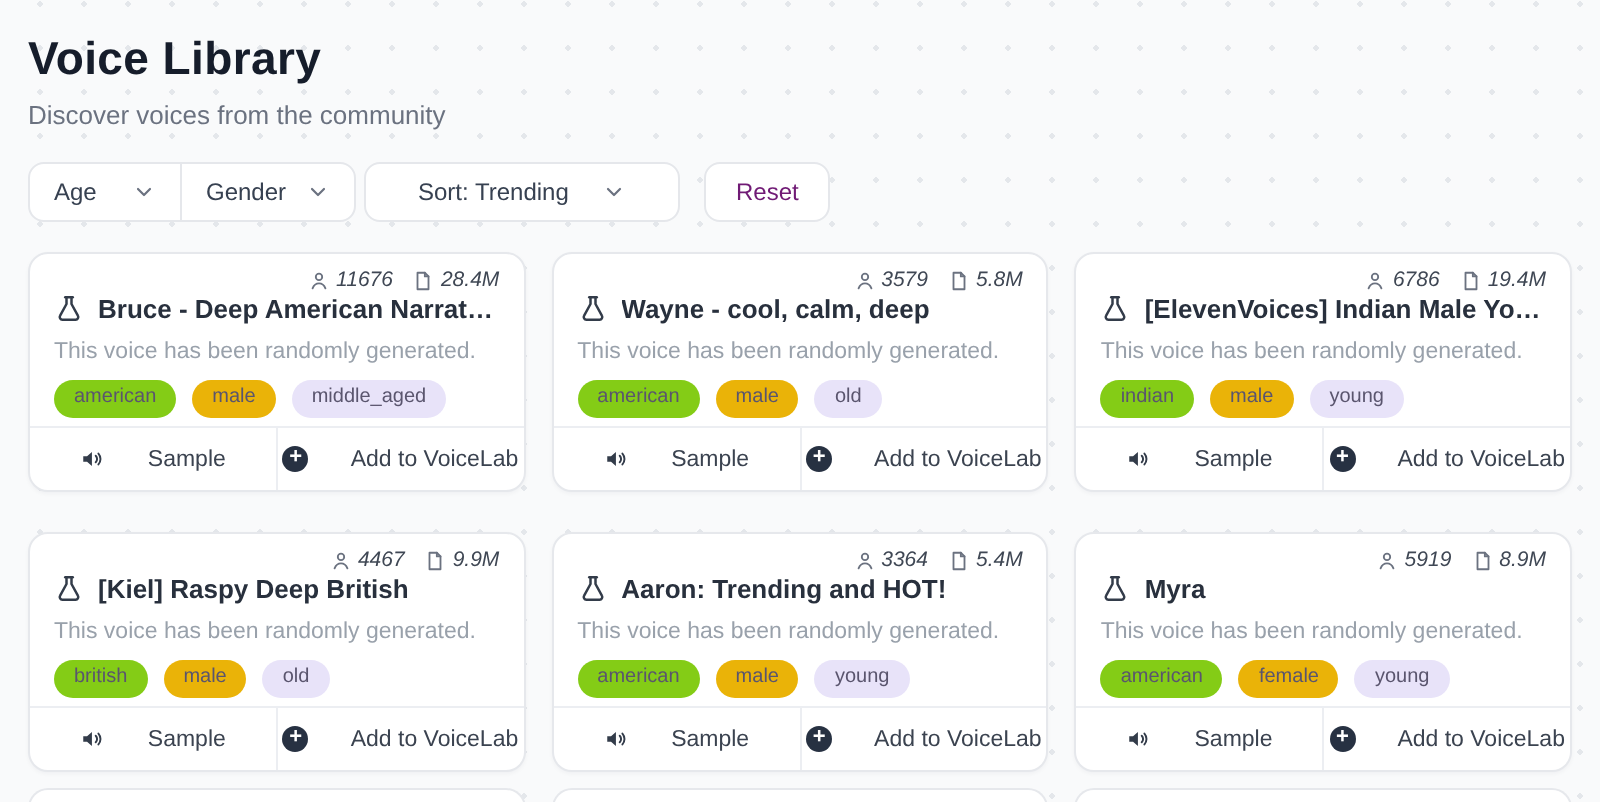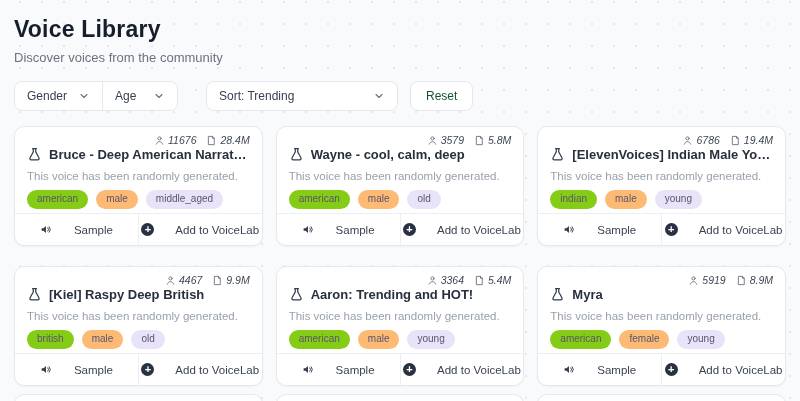--- a/index.html
+++ b/index.html
@@ -18,41 +18,41 @@
   h1 { font-size:23px; line-height:26px; font-weight:800; color:#161d2b; letter-spacing:.2px; }
   .subtitle { margin-top:8px; font-size:13px; line-height:15px; color:#6b7280; }
 
   .filters { display:flex; align-items:center; margin-top:16px; }
   .seg-group { display:flex; background:#fff; border:1px solid #e5e7eb; border-radius:8px; height:30px; overflow:hidden; }
   .seg { display:flex; align-items:center; justify-content:space-between; padding:0 12px; font-size:12px; color:#374151; cursor:pointer; }
   .seg + .seg { border-left:1px solid #e5e7eb; }
   .seg-gender { width:87px; }
   .seg-age { width:75px; }
   .seg-accent { width:92px; }
-  .sortbox { margin-left:28px; width:192px; height:30px; display:flex; align-items:center; justify-content:space-between;
-             padding:0 12px; background:#fff; border:1px solid #e5e7eb; border-radius:8px; font-size:12px; color:#374151; cursor:pointer; }
+  .sortbox { margin-left:4px; width:158px; height:30px; display:flex; align-items:center; justify-content:space-between;
+             padding:0 26px; background:#fff; border:1px solid #e5e7eb; border-radius:8px; font-size:12px; color:#374151; cursor:pointer; }
   .resetbtn { margin-left:12px; height:30px; padding:0 15px; background:#fff; border:1px solid #e5e7eb; border-radius:8px;
-              font-size:12px; color:#14532d; font-family:inherit; cursor:pointer; }
+              font-size:12px; color:#701a75; font-family:inherit; cursor:pointer; }
   .chev { width:12px; height:12px; color:#6b7280; flex:none; }
 
   .grid { display:grid; grid-template-columns:repeat(3,1fr); column-gap:13px; row-gap:20px; margin-top:15px; }
   .card { background:#fff; border:1px solid #e6e8ec; border-radius:10px; height:120px; display:flex; flex-direction:column;
           box-shadow:0 1px 2px rgba(16,24,40,.04); overflow:hidden; }
   .card-body { flex:1; padding:7px 12px 0; }
   .stats { display:flex; justify-content:flex-end; align-items:center; gap:10px; font-size:10.5px; color:#3f4754; font-weight:500; }
   .stat { display:flex; align-items:center; gap:3px;font-style:italic; }
   .stat svg { width:11px; height:11px; color:#6b7280; }
   .title-row { display:flex; align-items:center; gap:7px; margin-top:1px; }
   .title-row svg { width:15px; height:15px; color:#333c4a; flex:none; }
   .vtitle { font-size:13px; font-weight:700; color:#28303d; white-space:nowrap; overflow:hidden; text-overflow:ellipsis; }
   .desc { margin-top:8px; font-size:11.5px; color:#99a1ab; }
   .tags { margin-top:8px; display:flex; gap:8px; }
   .tag { font-size:10px; line-height:1; padding:4px 10px 5px; border-radius:999px; color:#5a556e; }
   .tag.accent { background:#84cc16; }
-  .tag.gender { background:#fdba74; }
+  .tag.gender { background:#eab308; }
   .tag.age { background:#e8e3f9; }
   .card-footer { border-top:1px solid #eceef2; display:flex; height:32px; flex:none; }
   .footer-btn { flex:1; display:flex; align-items:center; justify-content:center; gap:21px; font-size:11.5px; font-weight:500;
                 color:#3b4350; cursor:pointer; background:none; border:none; font-family:inherit; }
   .footer-btn + .footer-btn { border-left:1px solid #eceef2; }
   .footer-btn svg { width:13px; height:13px; color:#333c4a; }
   .plus-circle { width:13px; height:13px; border-radius:50%; background:#273142; color:#fff; display:flex; align-items:center;
                  justify-content:center; font-size:11px; line-height:1; font-weight:700; flex:none; }
   .plus-circle span { transform:translateY(-0.5px); }
 
@@ -62,32 +62,32 @@
 </head>
 <body>
 
 <div class="page">
 
   <h1>Voice Library</h1>
   <div class="subtitle">Discover voices from the community</div>
 
   <div class="filters">
     <div class="seg-group">
+      <div class="seg seg-age">
+        <span>Age</span>
+        <svg class="chev" viewBox="0 0 24 24" fill="none" stroke="currentColor" stroke-width="2.2" stroke-linecap="round" stroke-linejoin="round">
+            <polyline points="6 9 12 15 18 9"></polyline>
+          </svg>
+      </div>
       <div class="seg seg-gender">
         <span>Gender</span>
         <svg class="chev" viewBox="0 0 24 24" fill="none" stroke="currentColor" stroke-width="2.2" stroke-linecap="round" stroke-linejoin="round">
             <polyline points="6 9 12 15 18 9"></polyline>
           </svg>
       </div>
-      <div class="seg seg-age">
-        <span>Age</span>
-        <svg class="chev" viewBox="0 0 24 24" fill="none" stroke="currentColor" stroke-width="2.2" stroke-linecap="round" stroke-linejoin="round">
-            <polyline points="6 9 12 15 18 9"></polyline>
-          </svg>
-      </div>
     </div>
     <div class="sortbox">
       <span>Sort: Trending</span>
       <svg class="chev" viewBox="0 0 24 24" fill="none" stroke="currentColor" stroke-width="2.2" stroke-linecap="round" stroke-linejoin="round">
           <polyline points="6 9 12 15 18 9"></polyline>
         </svg>
     </div>
     <button class="resetbtn">Reset</button>
   </div>
 

